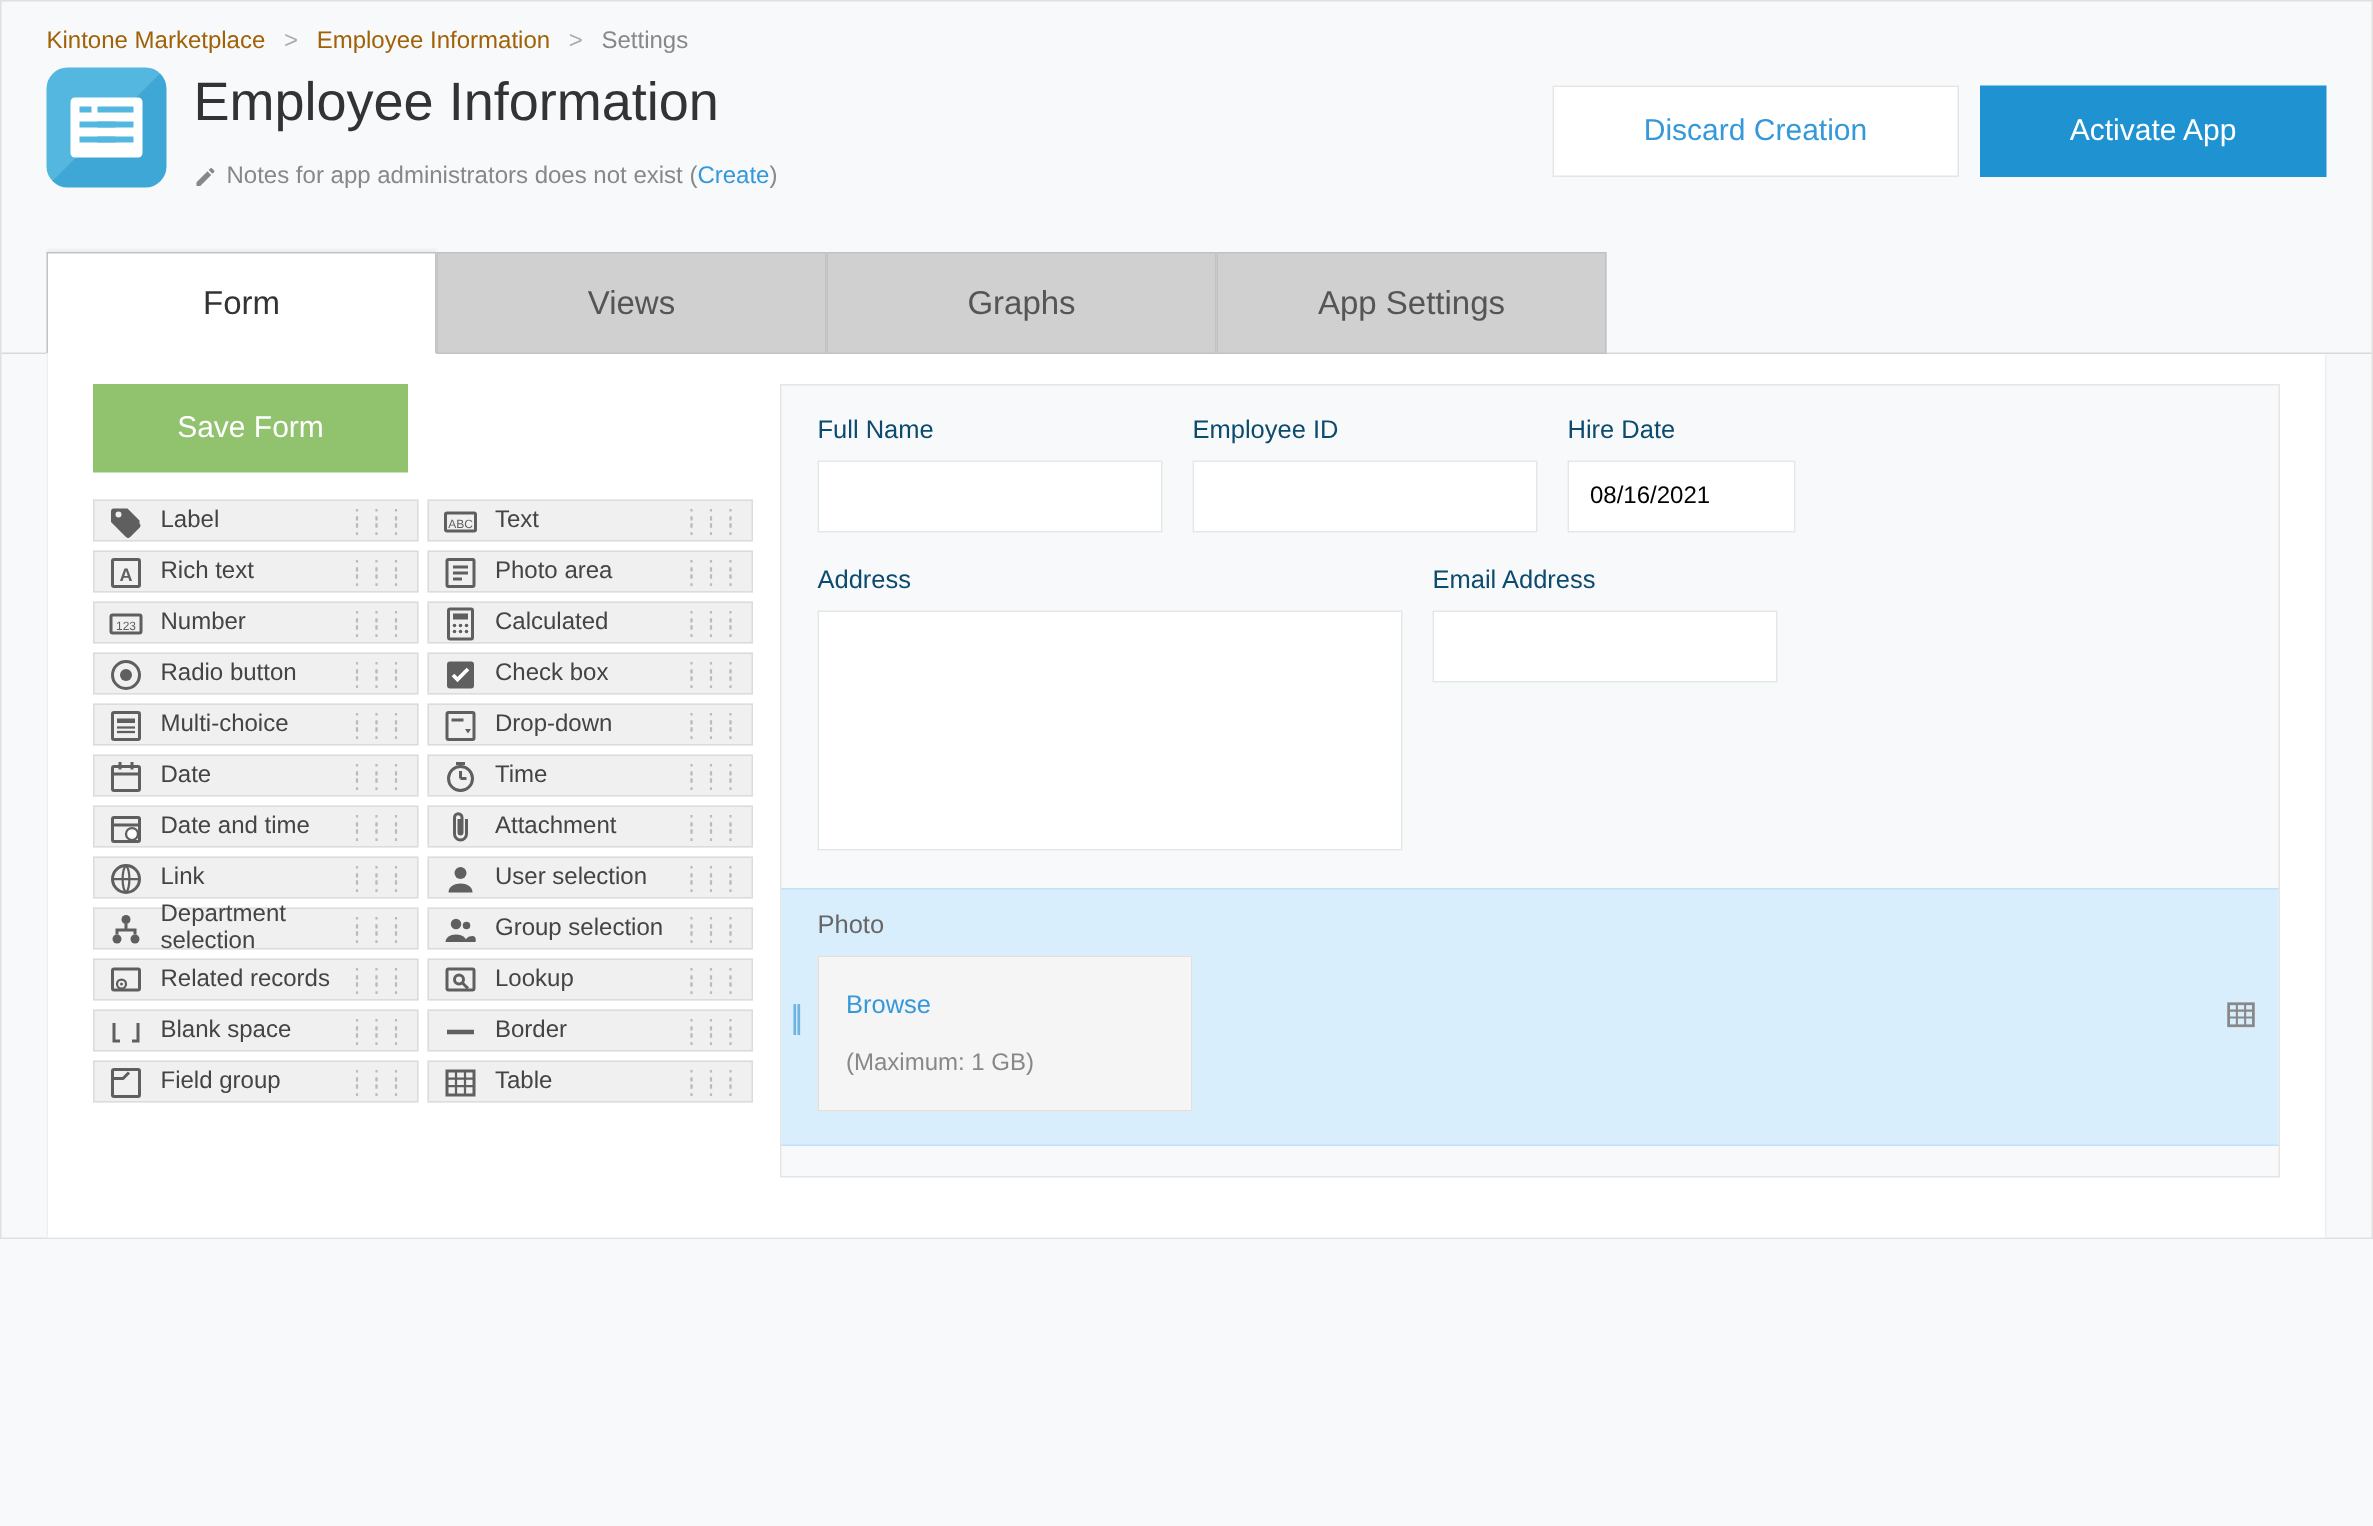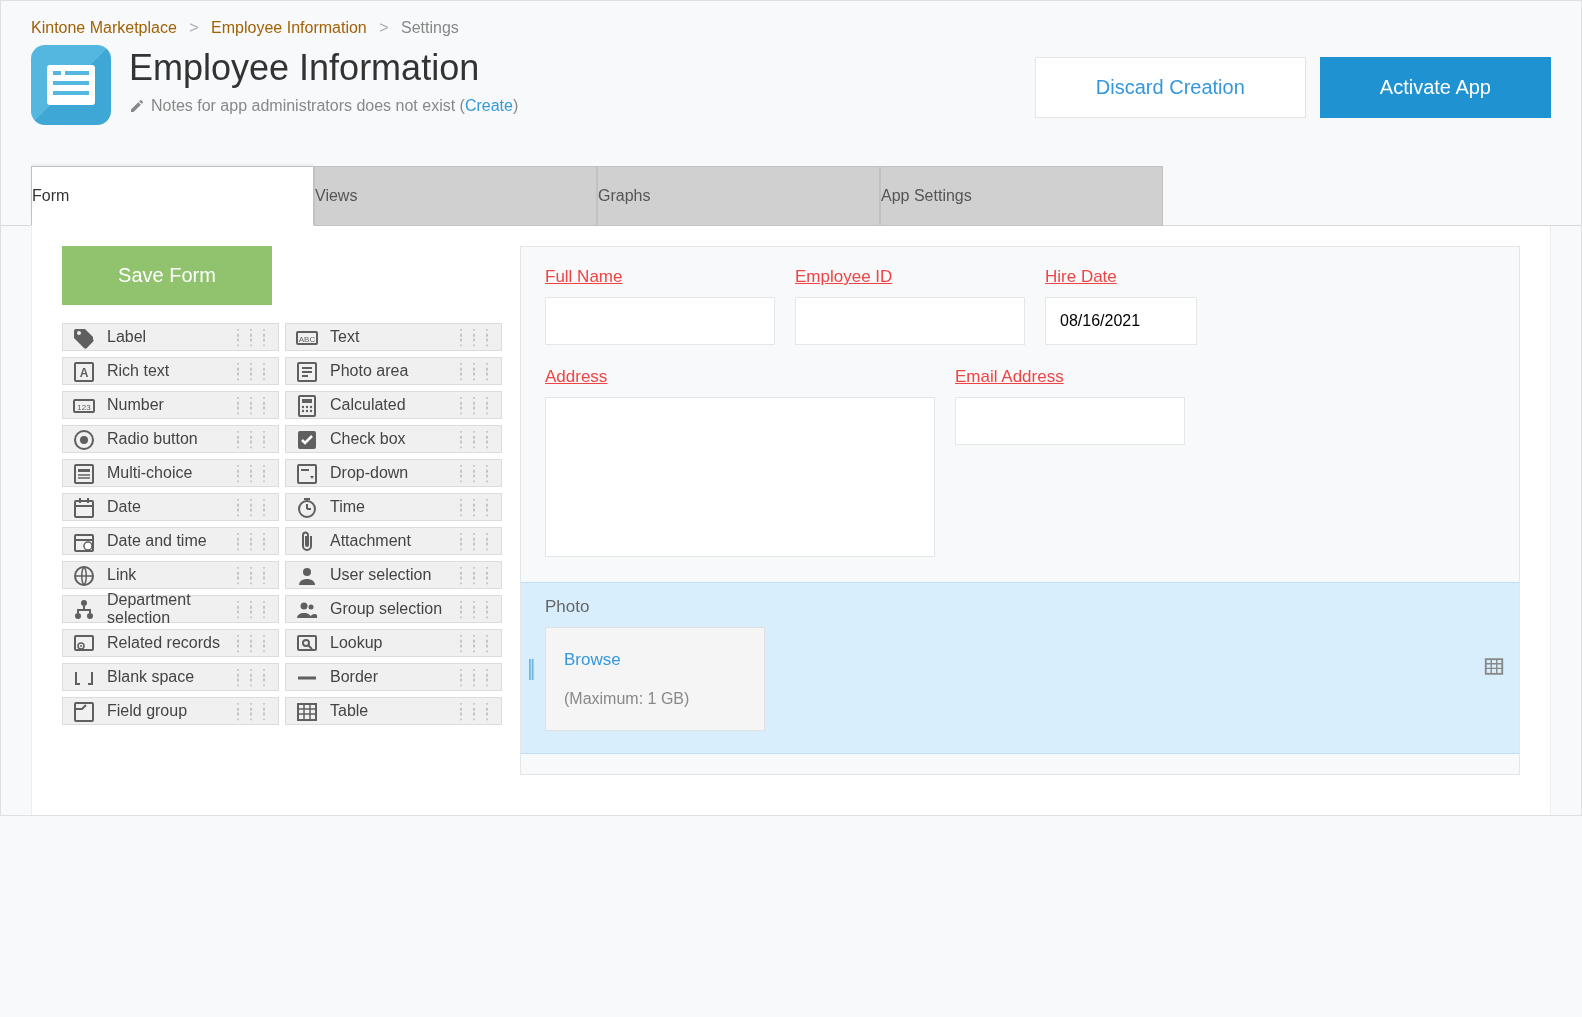--- a/index.html
+++ b/index.html
@@ -9,50 +9,50 @@
 .breadcrumb { color: #888; font-size: 16px; margin-bottom: 8px; }
 .breadcrumb a { color: #a16207; text-decoration: none; }
 .breadcrumb .sep { margin: 0 8px; color: #aaa; }
 .title-row { display: flex; align-items: flex-start; justify-content: space-between; }
 .title-left { display: flex; gap: 18px; align-items: flex-start; }
 .app-icon { width: 80px; height: 80px; border-radius: 14px; background: linear-gradient(135deg, #54b7e0 50%, #3fa7d6 50%); display: flex; align-items: center; justify-content: center; }
 .app-icon-inner { width: 48px; height: 40px; background: #fff; border-radius: 3px; position: relative; }
 .app-icon-inner::before { content: ""; position: absolute; left: 6px; top: 6px; width: 8px; height: 4px; background: #54b7e0; }
 .app-icon-inner::after { content: ""; position: absolute; left: 18px; top: 6px; right: 6px; height: 4px; background: #54b7e0; box-shadow: -12px 10px 0 0 #54b7e0, 0 10px 0 0 #54b7e0, -12px 20px 0 0 #54b7e0, 0 20px 0 0 #54b7e0; }
 .title-text h1 { font-size: 36px; font-weight: 300; color: #333; margin-top: 2px; }
-.admin-note { color: #888; font-size: 16px; margin-top: 8px; display: flex; align-items: center; gap: 6px; }
+.admin-note { color: #888; font-size: 16px; margin-top: 20px; display: flex; align-items: center; gap: 6px; }
 .admin-note a { color: #3498db; text-decoration: none; }
 .title-actions { display: flex; gap: 14px; padding-top: 12px; }
 .btn { padding: 18px 60px; font-size: 20px; border: none; cursor: pointer; }
 .btn-discard { background: #fff; color: #3498db; border: 1px solid #e5e5e5; }
 .btn-activate { background: #1f92d1; color: #fff; }
 .tabs { display: flex; margin-top: 40px; border-bottom: 1px solid #d9d9d9; padding: 0 30px; gap: 0; }
-.tab { flex: 0 0 auto; width: 283px; padding: 20px 0; font-size: 16px; color: #555; background: #d0d0d0; border: 1px solid #c2c2c2; cursor: pointer; position: relative; top: 1px; }
+.tab { flex: 0 0 auto; width: 260px; text-align: center; padding: 20px 0; font-size: 22px; color: #555; background: #d0d0d0; border: 1px solid #c2c2c2; cursor: pointer; position: relative; top: 1px; }
 .tab.active { background: #fff; border-bottom-color: #fff; color: #333; box-shadow: 0 -2px 2px rgba(0,0,0,0.05); }
 .body { display: flex; padding: 20px 30px 40px; gap: 18px; background: #fff; margin: 0 30px; border-left: 1px solid #eee; border-right: 1px solid #eee; }
 .sidebar { flex: 0 0 440px; }
 .btn-save { width: 210px; padding: 18px 0; text-align: center; background: #91c36e; color: #fff; font-size: 20px; border: none; cursor: pointer; margin-bottom: 18px; }
 .field-grid { display: grid; grid-template-columns: 1fr 1fr; gap: 6px; }
 .field-item { display: flex; align-items: center; background: #f0f0f0; border: 1px solid #dcdcdc; padding: 5px 8px; cursor: grab; position: relative; height: 28px; }
 .fi-icon { width: 26px; height: 26px; display: inline-flex; align-items: flex-end; justify-content: center; color: #666; margin-right: 10px; }
 .fi-icon svg { width: 24px; height: 24px; fill: #5f5f5f; }
 .fi-label { color: #444; font-size: 16px; flex: 1; }
 .grip { color: #bbb; font-size: 14px; letter-spacing: -1px; line-height: 6px; text-align: right; }
 .grip span { display: block; }
 .canvas { flex: 1; border: 1px solid #e5e5e5; background: #f7f9fa; padding: 20px 24px; }
 .form-row { display: flex; gap: 20px; flex-wrap: wrap; margin-bottom: 22px; }
 .form-field { flex: 0 0 auto; }
-.form-field label { display: block; color: #ef4444; font-size: 17px; margin-bottom: 10px; text-decoration: underline; }
+.form-field label { display: block; color: #0c4a6e; font-size: 17px; margin-bottom: 10px; }
 .form-field input[type=text] { border: 1px solid #e3e7e8; background: #fff; padding: 14px; font-size: 16px; width: 230px; }
 .form-field.addr textarea { border: 1px solid #e3e7e8; background: #fff; width: 390px; height: 160px; padding: 10px; resize: none; }
 .form-field.email input { width: 230px; }
 .form-field.date input { width: 152px; }
 .photo-block { margin-left: -24px; margin-right: -24px; padding: 14px 24px 22px; background: #d9eefc; border-top: 1px solid #bfe0f5; border-bottom: 1px solid #bfe0f5; position: relative; }
 .photo-block label { display: block; color: #666; font-size: 17px; margin-bottom: 10px; }
-.photo-box { background: #f5f5f5; border: 1px solid #e0e0e0; width: 220px; padding: 22px 18px; }
+.photo-box { background: #f5f5f5; border: 1px solid #e0e0e0; width: 250px; padding: 22px 18px; }
 .browse { color: #3498db; font-size: 17px; cursor: pointer; }
 .max { color: #888; font-size: 16px; margin-top: 20px; }
 .drag-handle { position: absolute; left: 6px; top: 50%; transform: translateY(-50%); color: #6fb4e0; font-size: 22px; letter-spacing: -3px; }
 .grid-toggle { position: absolute; right: 14px; top: 50%; transform: translateY(-50%); color: #888; cursor: pointer; }
 .grid-toggle svg { width: 22px; height: 22px; fill: #888; }
 .note-icon { width: 16px; height: 16px; }
 </style>
 </head>
 <body>
 

